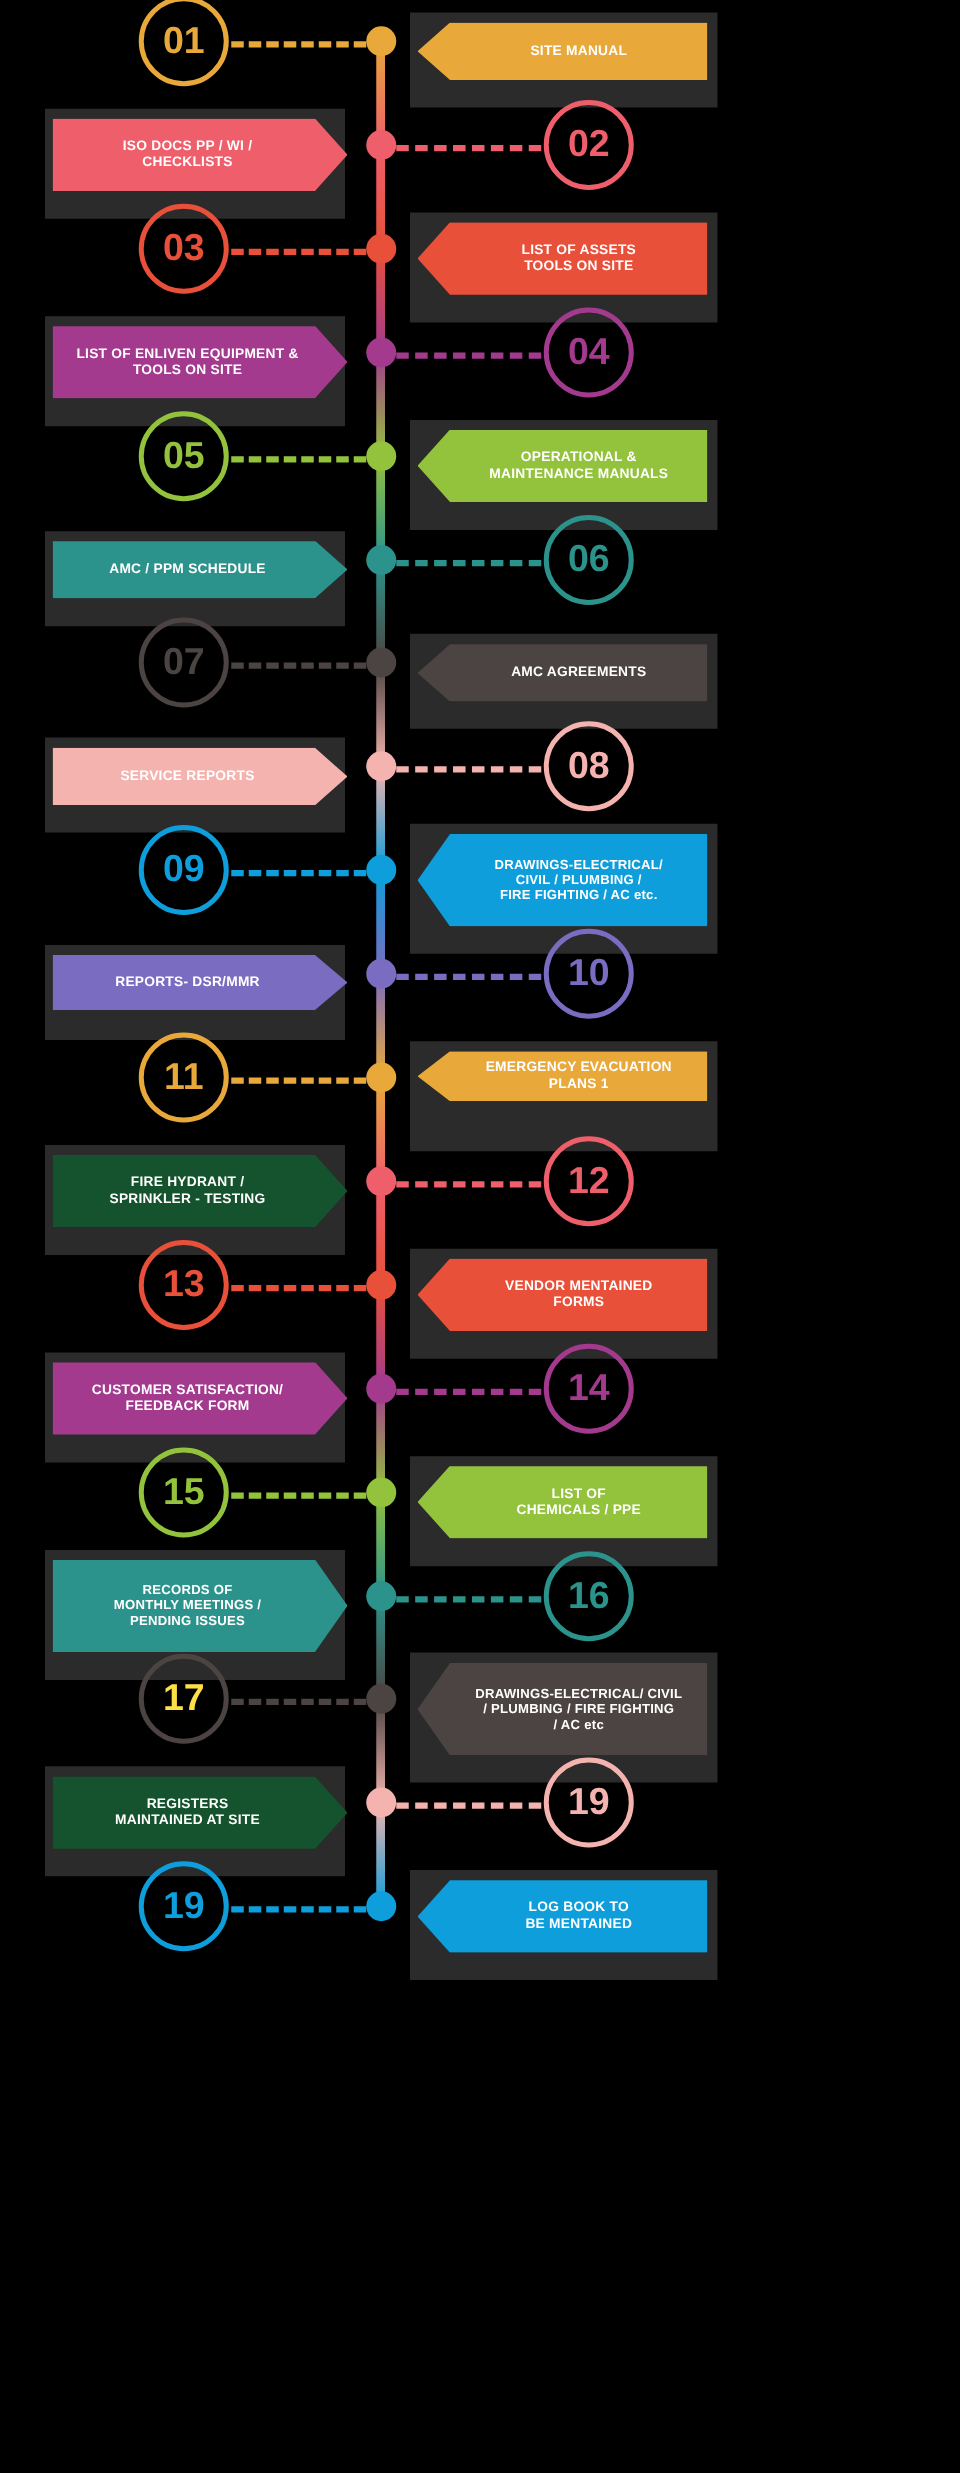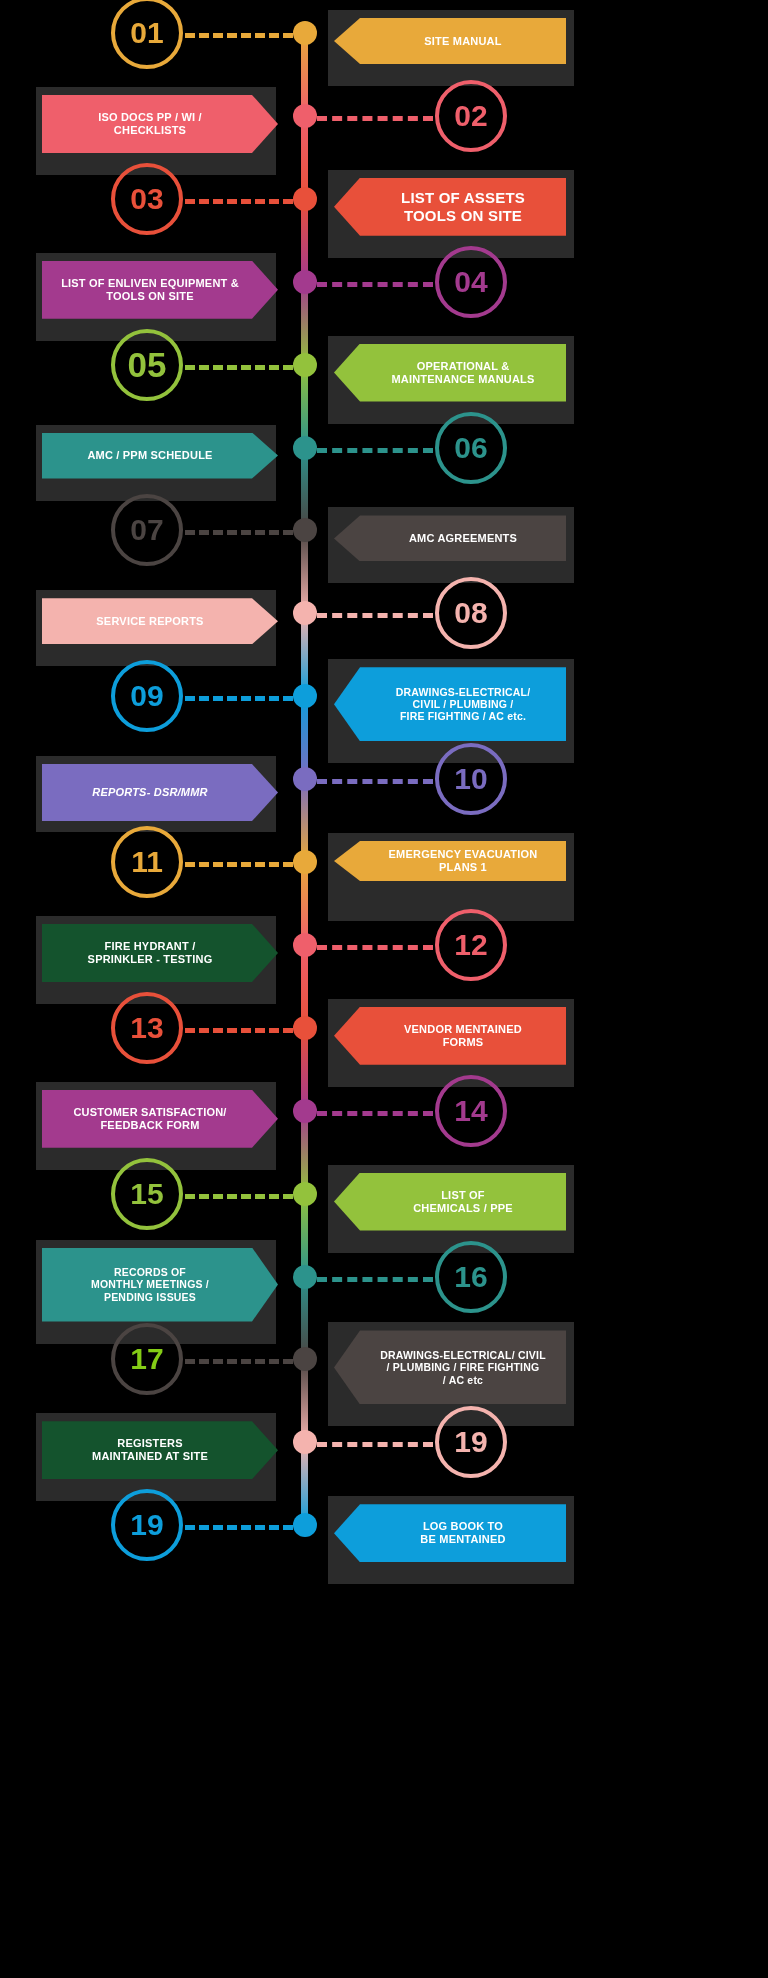--- a/index.html
+++ b/index.html
@@ -118,21 +118,21 @@
           </span>
         </div>
         <div class="circle" style="left: 435px; top: 79.9px; width: 72px; height: 72px; border: 4px solid rgb(239, 95, 107); color: rgb(239, 95, 107); font-size: 30px;">
           <span>02</span>
         </div>
         <div class="dash" style="left: 316.5px; top: 115.9px; width: 116.5px; border-top-width: 5px; border-top-color: rgb(239, 95, 107);"></div>
         <div class="dot" style="left: 292.5px; top: 103.9px; width: 24px; height: 24px; background: rgb(239, 95, 107);"></div>
       </div>
       <div class="row" style="top: 0px;">
         <div class="plate" style="left: 328px; top: 169.8px; width: 246px; height: 88px; background: rgb(43, 43, 43);"></div>
-        <div class="arrow left" style="left: 334px; top: 177.8px; width: 232px; height: 58px; background: rgb(232, 80, 58); font-size: 15px; padding-left: 26px;">
+        <div class="arrow left" style="left: 334px; top: 177.8px; width: 232px; height: 58px; background: rgb(232, 80, 58); font-size: 11px; padding-left: 26px;">
           <span>
             <div>LIST OF ASSETS</div>
             <div>TOOLS ON SITE</div>
           </span>
         </div>
         <div class="circle" style="left: 111px; top: 162.8px; width: 72px; height: 72px; border: 4px solid rgb(232, 80, 58); color: rgb(232, 80, 58); font-size: 30px;">
           <span>03</span>
         </div>
         <div class="dash" style="left: 185px; top: 198.8px; width: 107.5px; border-top-width: 5px; border-top-color: rgb(232, 80, 58);"></div>
         <div class="dot" style="left: 292.5px; top: 186.8px; width: 24px; height: 24px; background: rgb(232, 80, 58);"></div>
@@ -152,21 +152,21 @@
         <div class="dot" style="left: 292.5px; top: 269.7px; width: 24px; height: 24px; background: rgb(163, 58, 142);"></div>
       </div>
       <div class="row" style="top: 0px;">
         <div class="plate" style="left: 328px; top: 335.6px; width: 246px; height: 88px; background: rgb(43, 43, 43);"></div>
         <div class="arrow left" style="left: 334px; top: 343.6px; width: 232px; height: 58px; background: rgb(147, 194, 60); font-size: 11px; padding-left: 26px;">
           <span>
             <div>OPERATIONAL &amp;</div>
             <div>MAINTENANCE  MANUALS</div>
           </span>
         </div>
-        <div class="circle" style="left: 111px; top: 328.6px; width: 72px; height: 72px; border: 4px solid rgb(147, 194, 60); color: rgb(147, 194, 60); font-size: 35px;">
+        <div class="circle" style="left: 111px; top: 328.6px; width: 72px; height: 72px; border: 4px solid rgb(147, 194, 60); color: rgb(147, 194, 60); font-size: 30px;">
           <span>05</span>
         </div>
         <div class="dash" style="left: 185px; top: 364.6px; width: 107.5px; border-top-width: 5px; border-top-color: rgb(147, 194, 60);"></div>
         <div class="dot" style="left: 292.5px; top: 352.6px; width: 24px; height: 24px; background: rgb(147, 194, 60);"></div>
       </div>
       <div class="row" style="top: 0px;">
         <div class="plate" style="left: 36px; top: 424.5px; width: 240px; height: 76px; background: rgb(43, 43, 43);"></div>
         <div class="arrow right" style="left: 42px; top: 432.5px; width: 236px; height: 46px; background: rgb(44, 147, 140); font-size: 11px; padding-right: 20px;">
           <span>
             <div>AMC / PPM SCHEDULE</div>
@@ -214,21 +214,21 @@
           </span>
         </div>
         <div class="circle" style="left: 111px; top: 660.2px; width: 72px; height: 72px; border: 4px solid rgb(13, 158, 219); color: rgb(13, 158, 219); font-size: 30px;">
           <span>09</span>
         </div>
         <div class="dash" style="left: 185px; top: 696.2px; width: 107.5px; border-top-width: 5px; border-top-color: rgb(13, 158, 219);"></div>
         <div class="dot" style="left: 292.5px; top: 684.2px; width: 24px; height: 24px; background: rgb(13, 158, 219);"></div>
       </div>
       <div class="row" style="top: 0px;">
         <div class="plate" style="left: 36px; top: 756.1px; width: 240px; height: 76px; background: rgb(43, 43, 43);"></div>
-        <div class="arrow right" style="left: 42px; top: 764.1px; width: 236px; height: 57px; background: rgb(122, 108, 192); font-size: 11px; padding-right: 20px; font-style: italic;">
+        <div class="arrow right" style="left: 42px; top: 764.1px; width: 236px; height: 44px; background: rgb(122, 108, 192); font-size: 11px; padding-right: 20px;">
           <span>
             <div>REPORTS- DSR/MMR</div>
           </span>
         </div>
         <div class="circle" style="left: 435px; top: 743.1px; width: 72px; height: 72px; border: 4px solid rgb(122, 108, 192); color: rgb(122, 108, 192); font-size: 30px;">
           <span>10</span>
         </div>
         <div class="dash" style="left: 316.5px; top: 779.1px; width: 116.5px; border-top-width: 5px; border-top-color: rgb(122, 108, 192);"></div>
         <div class="dot" style="left: 292.5px; top: 767.1px; width: 24px; height: 24px; background: rgb(122, 108, 192);"></div>
       </div>
@@ -319,21 +319,21 @@
       </div>
       <div class="row" style="top: 0px;">
         <div class="plate" style="left: 328px; top: 1322.4px; width: 246px; height: 104px; background: rgb(43, 43, 43);"></div>
         <div class="arrow left" style="left: 334px; top: 1330.4px; width: 232px; height: 74px; background: rgb(75, 68, 66); font-size: 10.5px; padding-left: 26px;">
           <span>
             <div>DRAWINGS-ELECTRICAL/ CIVIL</div>
             <div>/ PLUMBING /  FIRE FIGHTING</div>
             <div>/ AC etc</div>
           </span>
         </div>
-        <div class="circle" style="left: 111px; top: 1323.4px; width: 72px; height: 72px; border: 4px solid rgb(75, 68, 66); color: #84cc16; font-size: 30px;">
+        <div class="circle" style="left: 111px; top: 1323.4px; width: 72px; height: 72px; border: 4px solid rgb(75, 68, 66); color: #fde047; font-size: 30px;">
           <span>17</span>
         </div>
         <div class="dash" style="left: 185px; top: 1359.4px; width: 107.5px; border-top-width: 5px; border-top-color: rgb(75, 68, 66);"></div>
         <div class="dot" style="left: 292.5px; top: 1347.4px; width: 24px; height: 24px; background: rgb(75, 68, 66);"></div>
       </div>
       <div class="row" style="top: 0px;">
         <div class="plate" style="left: 36px; top: 1413.3px; width: 240px; height: 88px; background: rgb(43, 43, 43);"></div>
         <div class="arrow right" style="left: 42px; top: 1421.3px; width: 236px; height: 58px; background: #14532d; font-size: 11px; padding-right: 20px;">
           <span>
             <div>REGISTERS</div>

